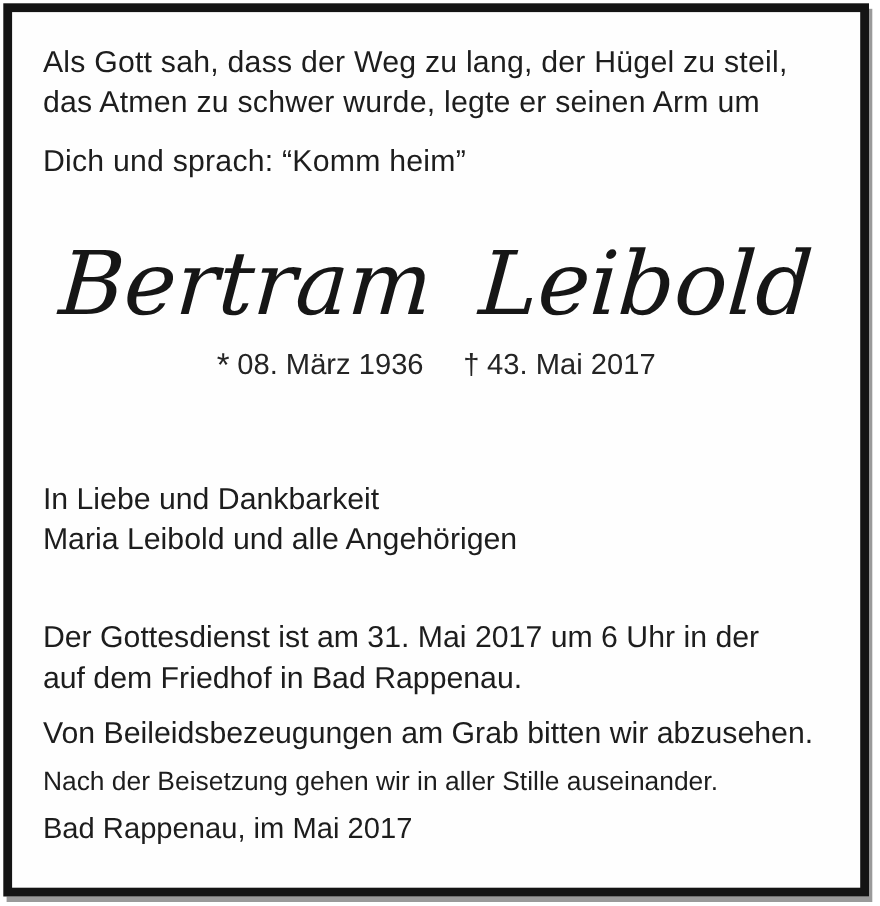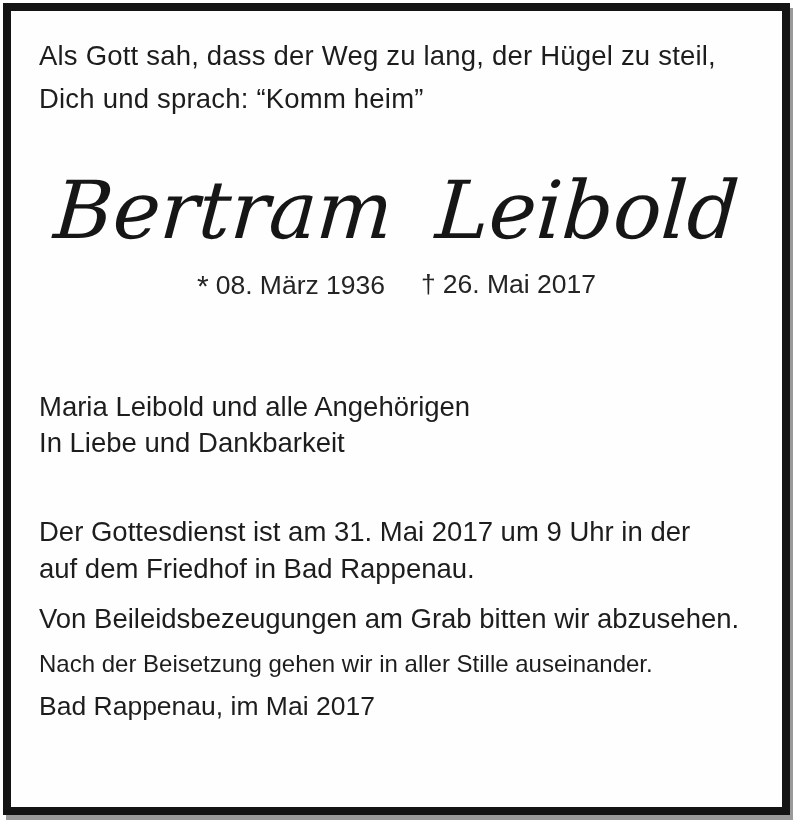--- a/index.html
+++ b/index.html
@@ -27,21 +27,21 @@
     box-shadow: 3px 5px 0 #9a9a9a;
     padding: 26px 28px 18px 28px;
     color: #1d1d1d;
   }
   .verse {
     font-size: 27.5px;
     line-height: 37px;
     letter-spacing: 0.2px;
   }
   .verse .v-line3 {
-    margin-top: 6px;
+    margin-top: 16px;
   }
   .name {
     margin-top: 44px;
     text-align: center;
     font-family: "DejaVu Serif", serif;
     font-style: italic;
     font-size: 80px;
     line-height: 100px;
     color: #161616;
     word-spacing: 18px;
@@ -82,41 +82,42 @@
   }
 </style>
 </head>
 <body>
 
 <div class="page">
   <div class="frame">
 
     <div class="verse">
       <div class="v-line1">Als Gott sah, dass der Weg zu lang, der Hügel zu steil,</div>
+      <div class="v-line2">das Atmen zu schwer wurde, legte er seinen Arm um</div>
       <div class="v-line3">Dich und sprach: “Komm heim”</div>
     </div>
 
     <div class="name">Bertram Leibold</div>
 
     <div class="dates">
       <div class="date-item birth">
         <span class="date-symbol">*</span><span>08. März 1936</span>
       </div>
       <div class="date-item death">
-        <span class="date-symbol">†</span><span>26. Mai 2017</span>
+        <span class="date-symbol">†</span><span>43. Mai 2017</span>
       </div>
     </div>
 
     <div class="mourners">
+      <div>In Liebe und Dankbarkeit</div>
       <div>Maria Leibold und alle Angehörigen</div>
-      <div>In Liebe und Dankbarkeit</div>
     </div>
 
     <div class="service">
-      <div>Der Gottesdienst ist am 31. Mai 2017 um 9 Uhr in der</div>
+      <div>Der Gottesdienst ist am 31. Mai 2017 um 6 Uhr in der</div>
       <div>auf dem Friedhof in Bad Rappenau.</div>
     </div>
 
     <div class="condolence">Von Beileidsbezeugungen am Grab bitten wir abzusehen.</div>
 
     <div class="closing">Nach der Beisetzung gehen wir in aller Stille auseinander.</div>
 
     <div class="place-date">Bad Rappenau, im Mai 2017</div>
 
   </div>

